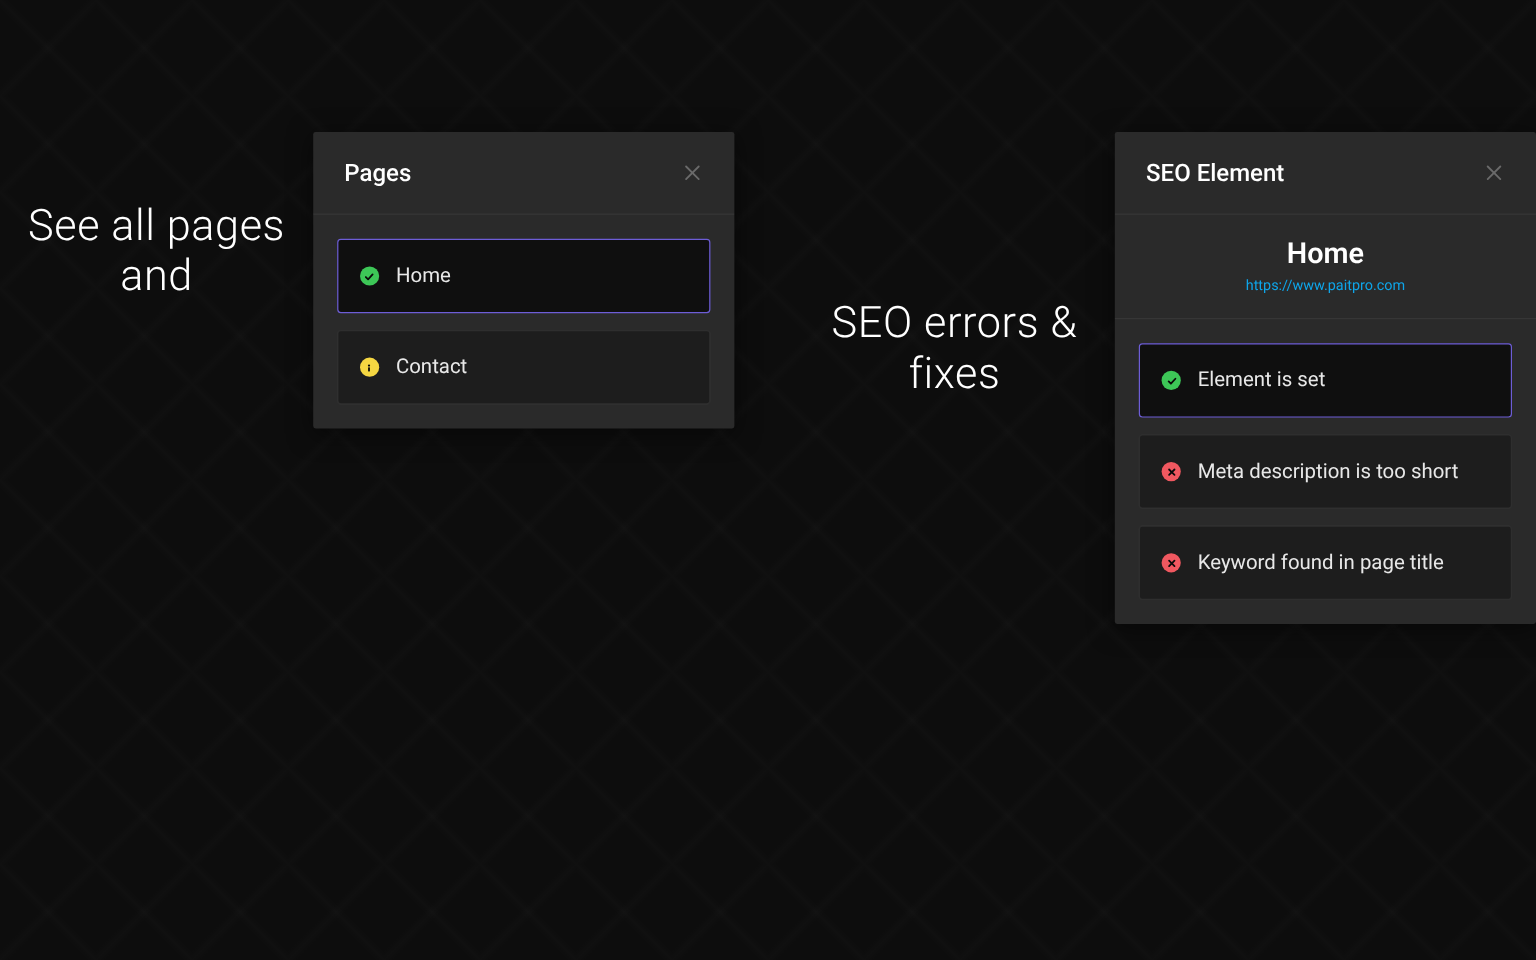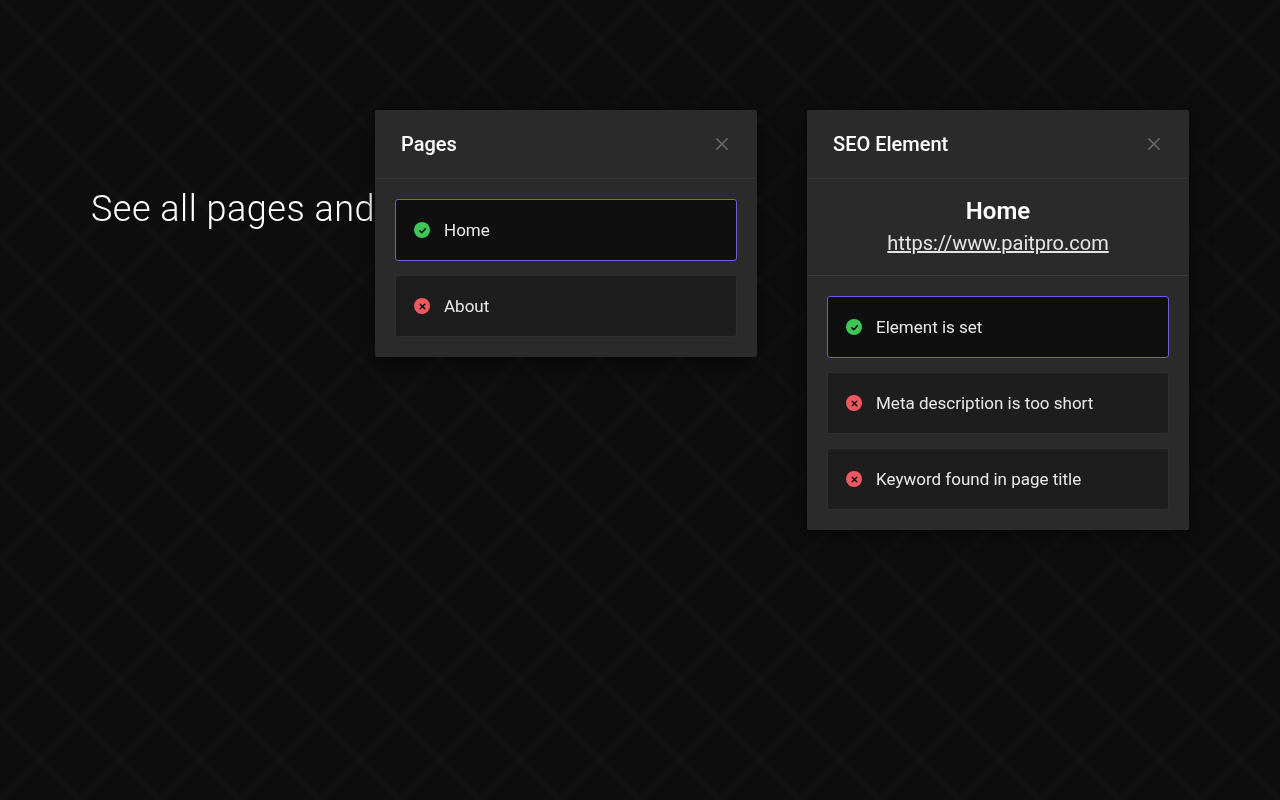--- a/index.html
+++ b/index.html
@@ -97,23 +97,22 @@
     }
     
     .page-meta-title {
       font-size: 24px;
       font-weight: 600;
       color: #fff;
       margin-bottom: 6px;
     }
     
     .page-meta-url {
-      font-size: 20px;
-      color: #e5e5e5;
-      text-decoration: underline;
+      font-size: 12px;
+      color: #0ea5e9;
     }
     
     .list-item {
       display: flex;
       align-items: center;
       gap: 14px;
       padding: 20px 18px;
       background: #1d1d1d;
       border: 1px solid rgba(255,255,255,0.08);
       border-radius: 3px;
@@ -181,33 +180,34 @@
     <div class="panel-body" id="pages-list">
         <div class="list-item selected">
           <div class="status-icon success">
             <svg viewBox="0 0 24 24" fill="none" stroke="#0a0a0a" stroke-width="4" stroke-linecap="round" stroke-linejoin="round">
               <polyline points="5 13 10 18 20 7"></polyline>
             </svg>
           </div>
           <div class="item-label">Home</div>
         </div>
         <div class="list-item">
-          <div class="status-icon error">
-            <svg viewBox="0 0 24 24" fill="none" stroke="#0a0a0a" stroke-width="4" stroke-linecap="round">
-              <line x1="6" y1="6" x2="18" y2="18"></line>
-              <line x1="18" y1="6" x2="6" y2="18"></line>
-            </svg>
-          </div>
-          <div class="item-label">About</div>
+          <div class="status-icon warning">
+            <svg viewBox="0 0 24 24" fill="#0a0a0a">
+              <circle cx="12" cy="7" r="2.5"></circle>
+              <rect x="10" y="11" width="4" height="9" rx="1"></rect>
+            </svg>
+          </div>
+          <div class="item-label">Contact</div>
         </div>
       </div>
   </div>
 </div>
 
 <div class="column">
+  <div class="headline">SEO errors &amp; fixes</div>
   <div class="panel">
     <div class="panel-header">
       <div class="panel-title">SEO Element</div>
       <div class="close-icon">
         <svg viewBox="0 0 24 24" fill="none" stroke="#aaa" stroke-width="2" stroke-linecap="round">
           <line x1="5" y1="5" x2="19" y2="19"></line>
           <line x1="19" y1="5" x2="5" y2="19"></line>
         </svg>
       </div>
     </div>

